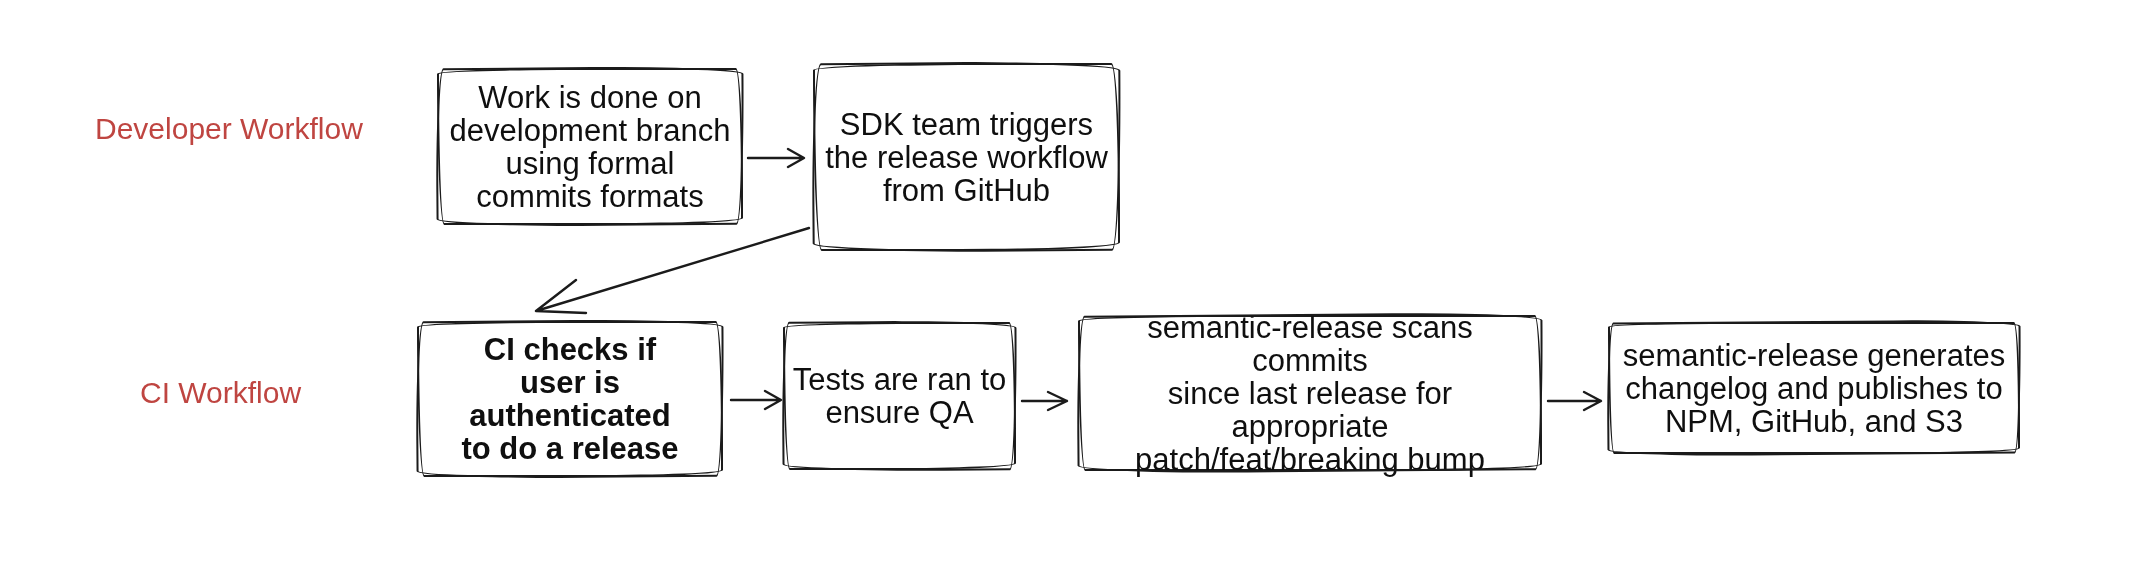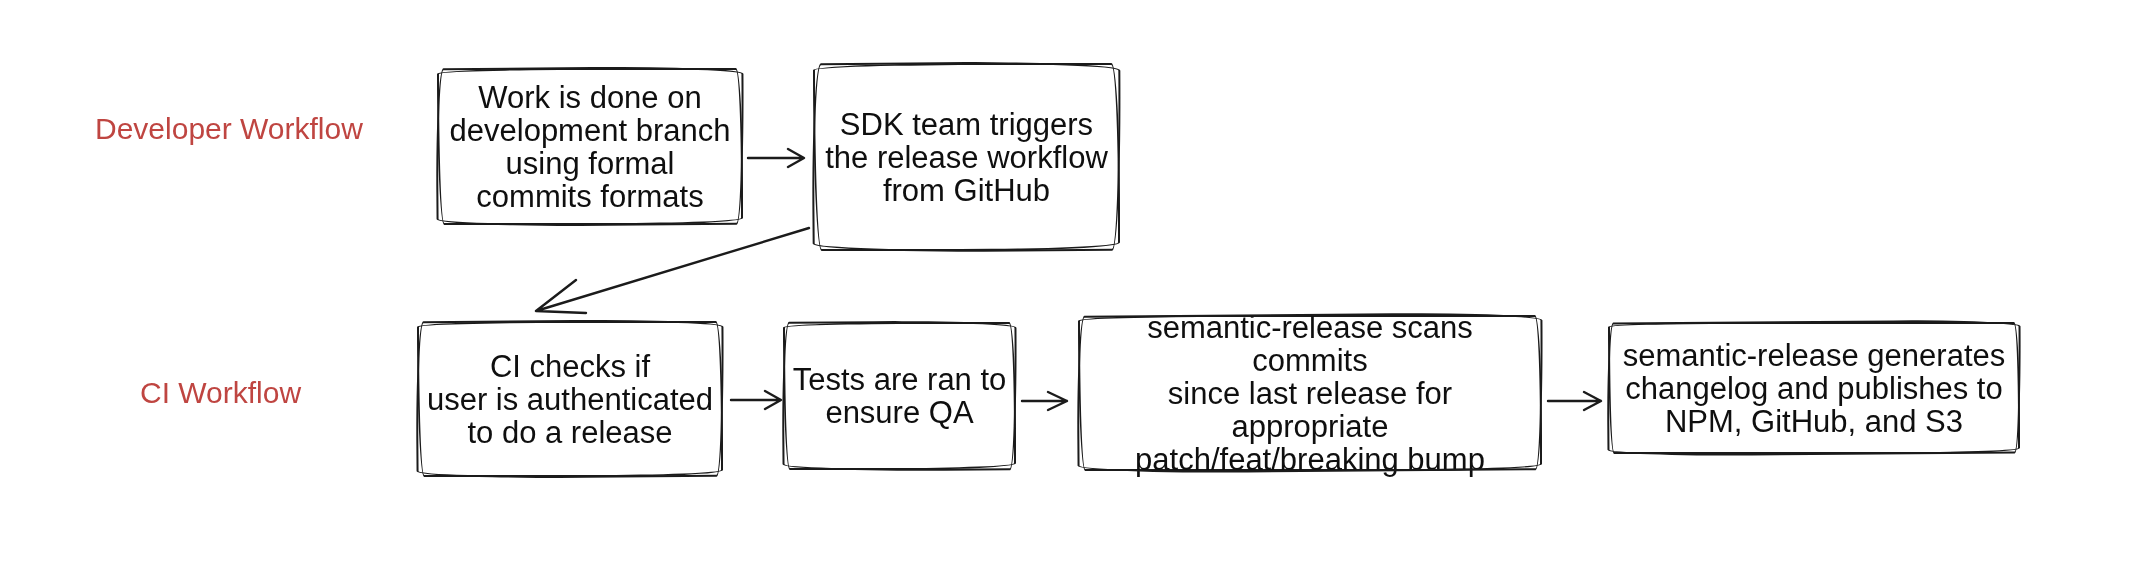--- a/index.html
+++ b/index.html
@@ -61,21 +61,21 @@
   }
   #edges path {
     stroke: #1b1b1b;
     stroke-width: 2.4;
     fill: none;
     stroke-linecap: round;
   }
   
   #node-work-branch      { left: 437px;  top: 68px;  width: 306px; height: 157px; }
   #node-sdk-trigger      { left: 813px;  top: 63px;  width: 307px; height: 188px; }
-  #node-ci-auth-check    { left: 417px;  top: 321px; width: 306px; height: 156px; }
+  #node-ci-auth-check    { left: 417px;  top: 321px; width: 306px; height: 156px; font-weight: bold; }
   #node-tests-qa         { left: 783px;  top: 322px; width: 233px; height: 148px; }
   #node-semantic-scan    { left: 1078px; top: 315px; width: 464px; height: 156px; }
   #node-semantic-publish { left: 1608px; top: 322px; width: 412px; height: 132px; }
   #lane-dev { left: 95px;  top: 112px; }
   #lane-ci  { left: 140px; top: 376px; }
 </style>
 </head>
 <body>
 
 <div id="canvas">

